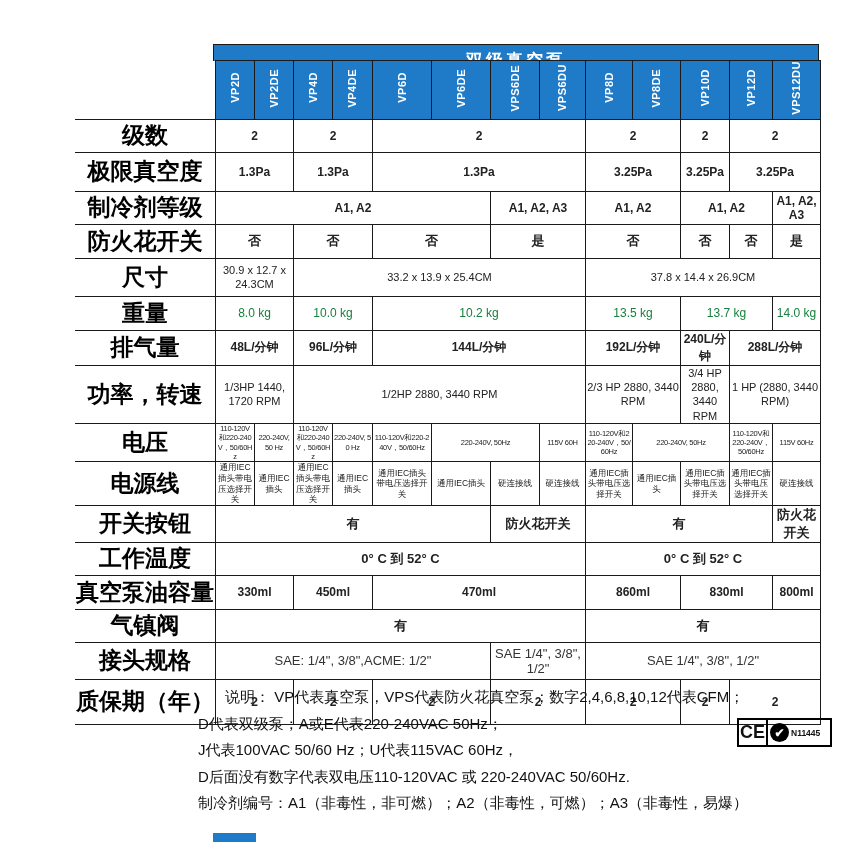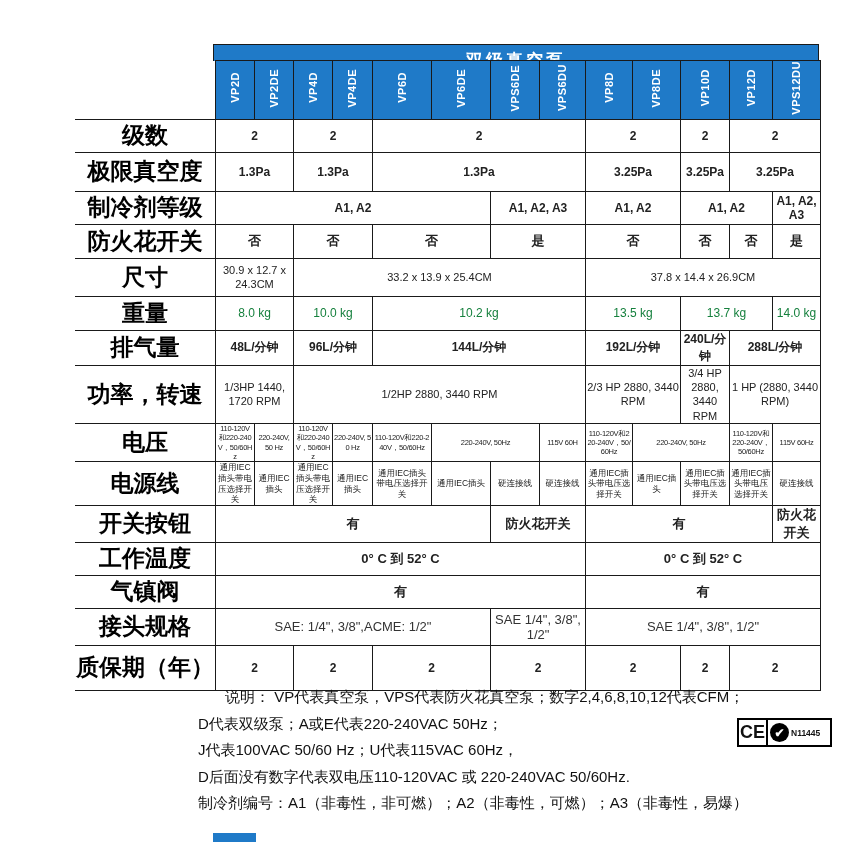--- a/index.html
+++ b/index.html
@@ -193,20 +193,29 @@
           <td colspan="6" class="fs-cjk dash-b">有</td>
           <td colspan="2" class="fs-cjk dash-b no-r">防火花开关</td>
           <td colspan="4" class="fs-cjk dash-b gsep">有</td>
           <td colspan="1" class="fs-cjk dash-b">防火花开关</td>
         </tr>
         <tr style="height: 33px;">
           <th class="rowlabel">工作温度</th>
           <td colspan="8" class="fs-cjk no-r">0° C 到 52° C</td>
           <td colspan="5" class="fs-cjk gsep">0° C 到 52° C</td>
         </tr>
+        <tr style="height: 34px;">
+          <th class="rowlabel">真空泵油容量</th>
+          <td colspan="2" class="fs-num">330ml</td>
+          <td colspan="2" class="fs-num">450ml</td>
+          <td colspan="4" class="fs-num no-r">470ml</td>
+          <td colspan="2" class="fs-num gsep">860ml</td>
+          <td colspan="2" class="fs-num">830ml</td>
+          <td colspan="1" class="fs-num">800ml</td>
+        </tr>
         <tr style="height: 33px;">
           <th class="rowlabel">气镇阀</th>
           <td colspan="8" class="fs-cjk no-r">有</td>
           <td colspan="5" class="fs-cjk gsep">有</td>
         </tr>
         <tr style="height: 37px;">
           <th class="rowlabel">接头规格</th>
           <td colspan="6" class="fs-mid">SAE: 1/4", 3/8",ACME: 1/2"</td>
           <td colspan="2" class="fs-mid no-r">SAE 1/4", 3/8", 1/2"</td>
           <td colspan="5" class="fs-mid gsep">SAE 1/4", 3/8", 1/2"</td>

